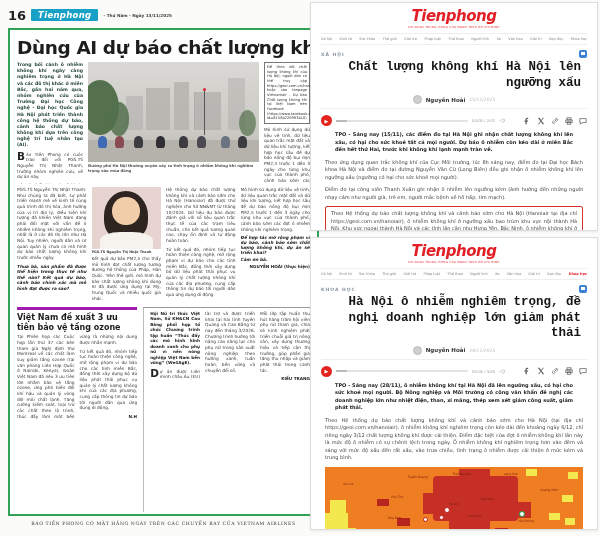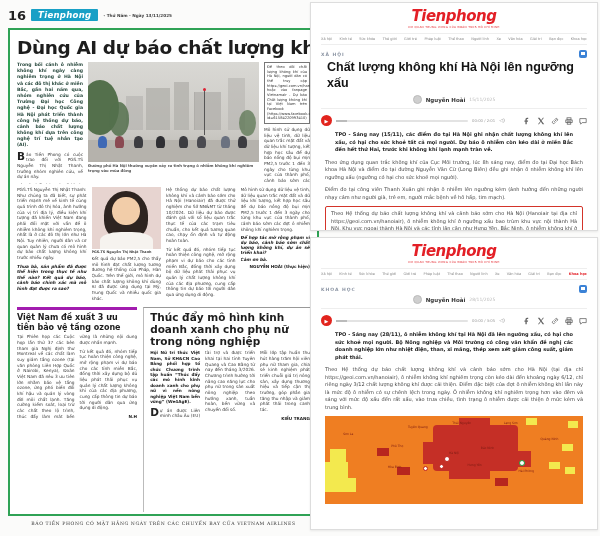--- a/index.html
+++ b/index.html
@@ -95,21 +95,21 @@
   .web-logo .tp{font-size:15px;font-weight:bold;font-style:italic;color:#e31f26;letter-spacing:-.5px;}
   .web-tagline{text-align:center;font-size:2.8px;color:#e31f26;margin-top:1px;letter-spacing:.3px;}
   .web-nav{display:flex;justify-content:space-between;border-top:1px solid #eee;border-bottom:1px solid #eee;
            margin-top:4px;padding:3px 0;font-size:3.5px;color:#8a8a8a;}
   .web-nav span{cursor:pointer;white-space:nowrap;}
   .nav2 span:last-child{color:#e31f26;font-weight:bold;}
   .web-catrow{display:flex;justify-content:space-between;align-items:center;margin:5px 0 2px 0;}
   .web-cat{font-size:4.5px;font-weight:bold;letter-spacing:1px;color:#8b94a3;}
   .print-ic{width:8px;height:8px;border-radius:2px;background:#3b82d6;position:relative;}
   .print-ic::after{content:"";position:absolute;left:2px;top:2px;width:4px;height:3px;background:#fff;}
-  .web-title{margin:2px 6px 4px 6px;text-align:left;font-family:Liberation Sans, sans-serif;
+  .web-title{margin:2px 6px 4px 6px;text-align:right;font-family:Liberation Mono, monospace;
              font-size:12.5px;line-height:1.25;color:#141414;font-weight:bold;}
   .web-author{display:flex;justify-content:center;align-items:center;gap:4px;
               padding-bottom:4px;border-bottom:1px solid #eee;}
   .avatar{width:9px;height:9px;border-radius:50%;background:#cfcfcf;border:1px solid #bbb;}
   .web-author .an{font-size:5.5px;font-weight:bold;color:#333;}
   .web-author .am{font-size:4.5px;color:#bbb;}
   .audio-row{display:flex;align-items:center;gap:4px;margin:6px 0 5px 0;}
   .play-btn{width:11px;height:11px;border-radius:50%;background:#e2241d;color:#fff;
             font-size:5px;display:flex;align-items:center;justify-content:center;flex:none;}
   .track{flex:1;height:2px;background:#e3e3e3;border-radius:1px;position:relative;}
@@ -236,21 +236,20 @@
       <div class="np-row-c">
         <div class="np-sub1">
           <h2>Việt Nam đề xuất 3 ưu tiên bảo vệ tầng ozone</h2>
           <div class="np-sub1-body">
             <p class="np-body">Tại Phiên họp các Cuộc họp lần thứ 37 các bên tham gia Nghị định thư Montreal về các chất làm suy giảm tầng ozone (tại văn phòng Liên Hợp Quốc ở Nairobi, Kenya), Đoàn Việt Nam đã nêu 3 ưu tiên lớn nhằm bảo vệ tầng ozone, ứng phó biến đổi khí hậu và quản lý vòng đời môi chất lạnh. Tăng cường kiểm soát, loại trừ các chất theo lộ trình, thúc đẩy làm mát bền vững là những nội dung được nhấn mạnh.</p>
             <p class="np-body">Từ kết quả đó, nhóm tiếp tục hoàn thiện công nghệ, mở rộng phạm vi dự báo cho các tỉnh miền Bắc, đồng thời xây dựng bộ dữ liệu phát thải phục vụ quản lý chất lượng không khí của các địa phương, cung cấp thông tin dự báo tới người dân qua ứng dụng di động.</p>
             <p class="np-byline">N.H</p>
           </div>
         </div>
         <div class="np-sub2">
-          <h2>Thúc đẩy mô hình kinh doanh xanh cho phụ nữ trong nông nghiệp</h2>
           <div class="np-sub2-body">
             <p class="np-kicker">Hội Nữ trí thức Việt Nam, Sở KH&amp;CN Cao Bằng phối hợp tổ chức Chương trình tập huấn “Thúc đẩy các mô hình kinh doanh xanh cho phụ nữ vì nền nông nghiệp Việt Nam bền vững” (We4AgE).</p>
             <p class="np-body"><span class="dropcap">D</span><span>ự án được Liên minh châu Âu (EU) tài trợ và được triển khai tại hai tỉnh Tuyên Quang và Cao Bằng từ nay đến tháng 3/2026. Chương trình hướng tới nâng cao năng lực cho phụ nữ trong sản xuất nông nghiệp theo hướng xanh, tuần hoàn, bền vững và chuyển đổi số.</span></p>
             <p class="np-body">Mỗi lớp tập huấn thu hút hàng trăm hội viên phụ nữ tham gia, chia sẻ kinh nghiệm phát triển chuỗi giá trị nông sản, xây dựng thương hiệu và tiếp cận thị trường, góp phần gia tăng thu nhập và giảm phát thải trong canh tác.</p>
             <p class="np-byline">KIỀU TRANG</p>
           </div>
         </div>
       </div>
     </div>
 
@@ -343,20 +342,21 @@
           <span>Xe</span>
           <span>Văn hóa</span>
           <span>Giải trí</span>
           <span>Bạn đọc</span>
           <span>Khoa học</span>
         </nav>
       <div class="web-catrow">
         <span class="web-cat">KHOA HỌC</span>
         <span class="print-ic"></span>
       </div>
+      <h2 class="web-title">Hà Nội ô nhiễm nghiêm trọng, đề nghị doanh nghiệp lớn giảm phát thải</h2>
       <div class="web-author">
         <span class="avatar"></span>
         <span class="an">Nguyễn Hoài</span>
         <span class="am">28/11/2025</span>
       </div>
       <div class="audio-row">
         <span class="play-btn">▶</span>
         <span class="track"></span>
         <span class="audio-time">00:00 / 3:05</span>
         <span class="vol">◁)</span>

